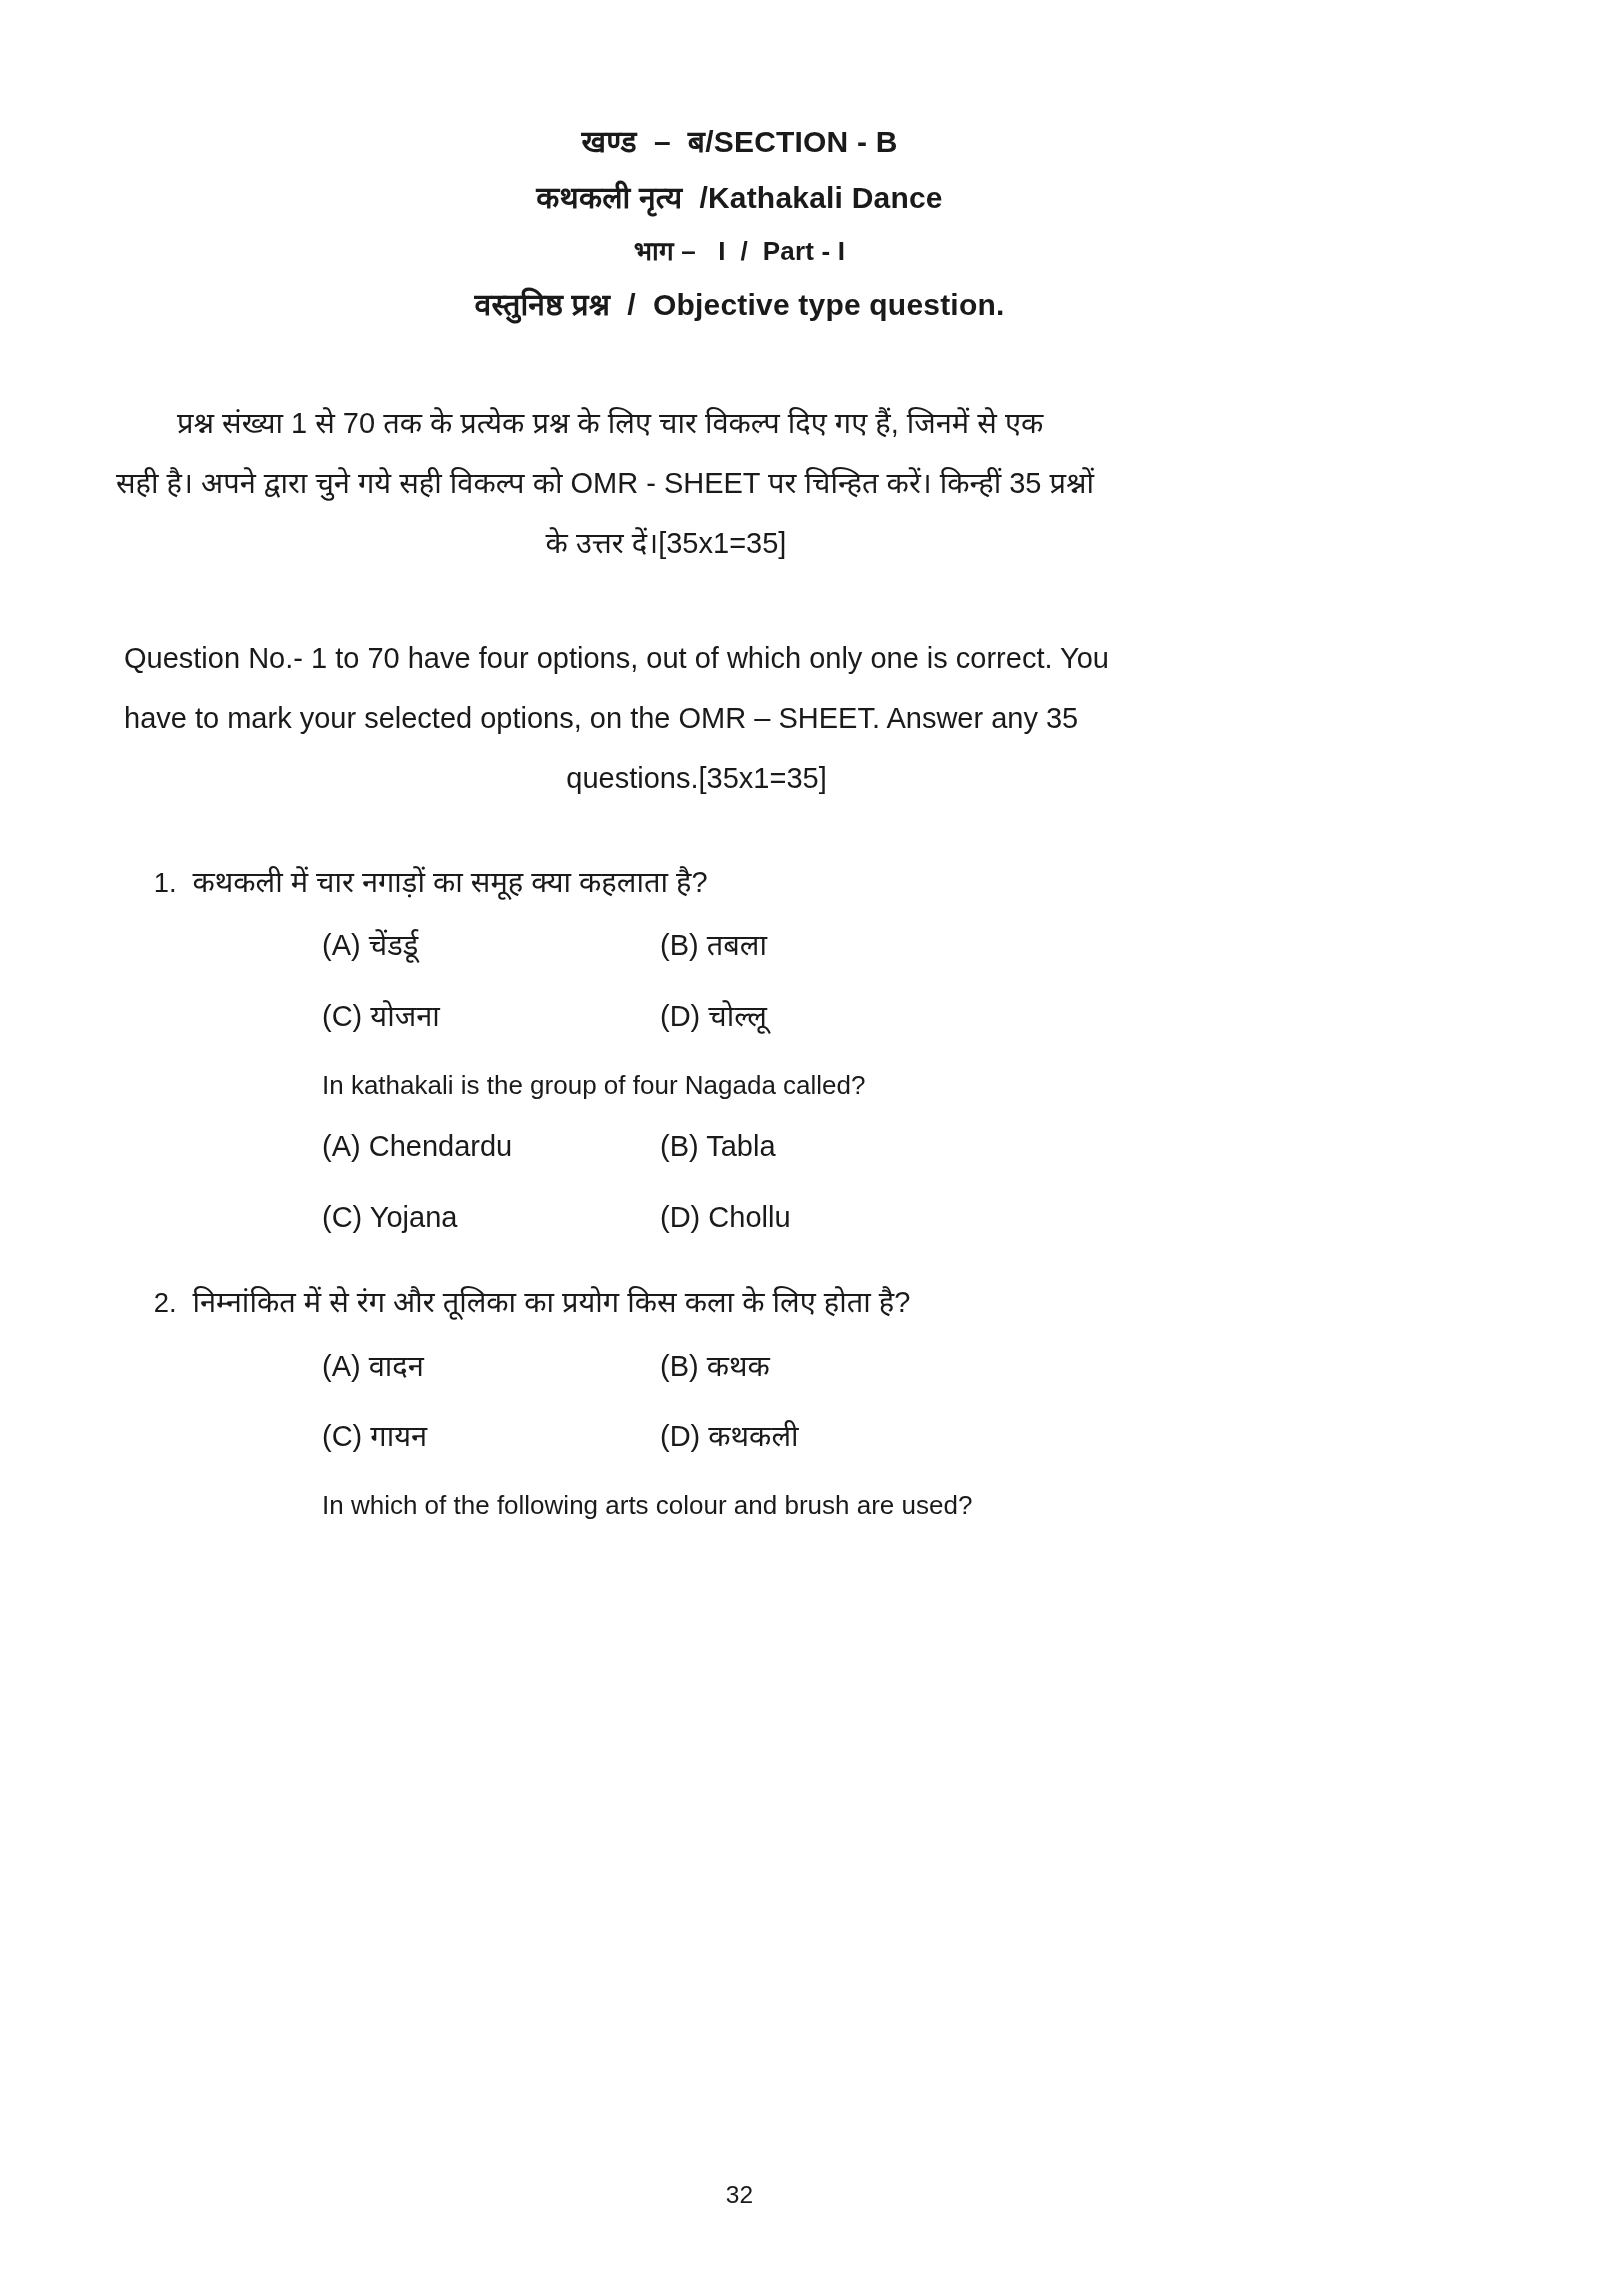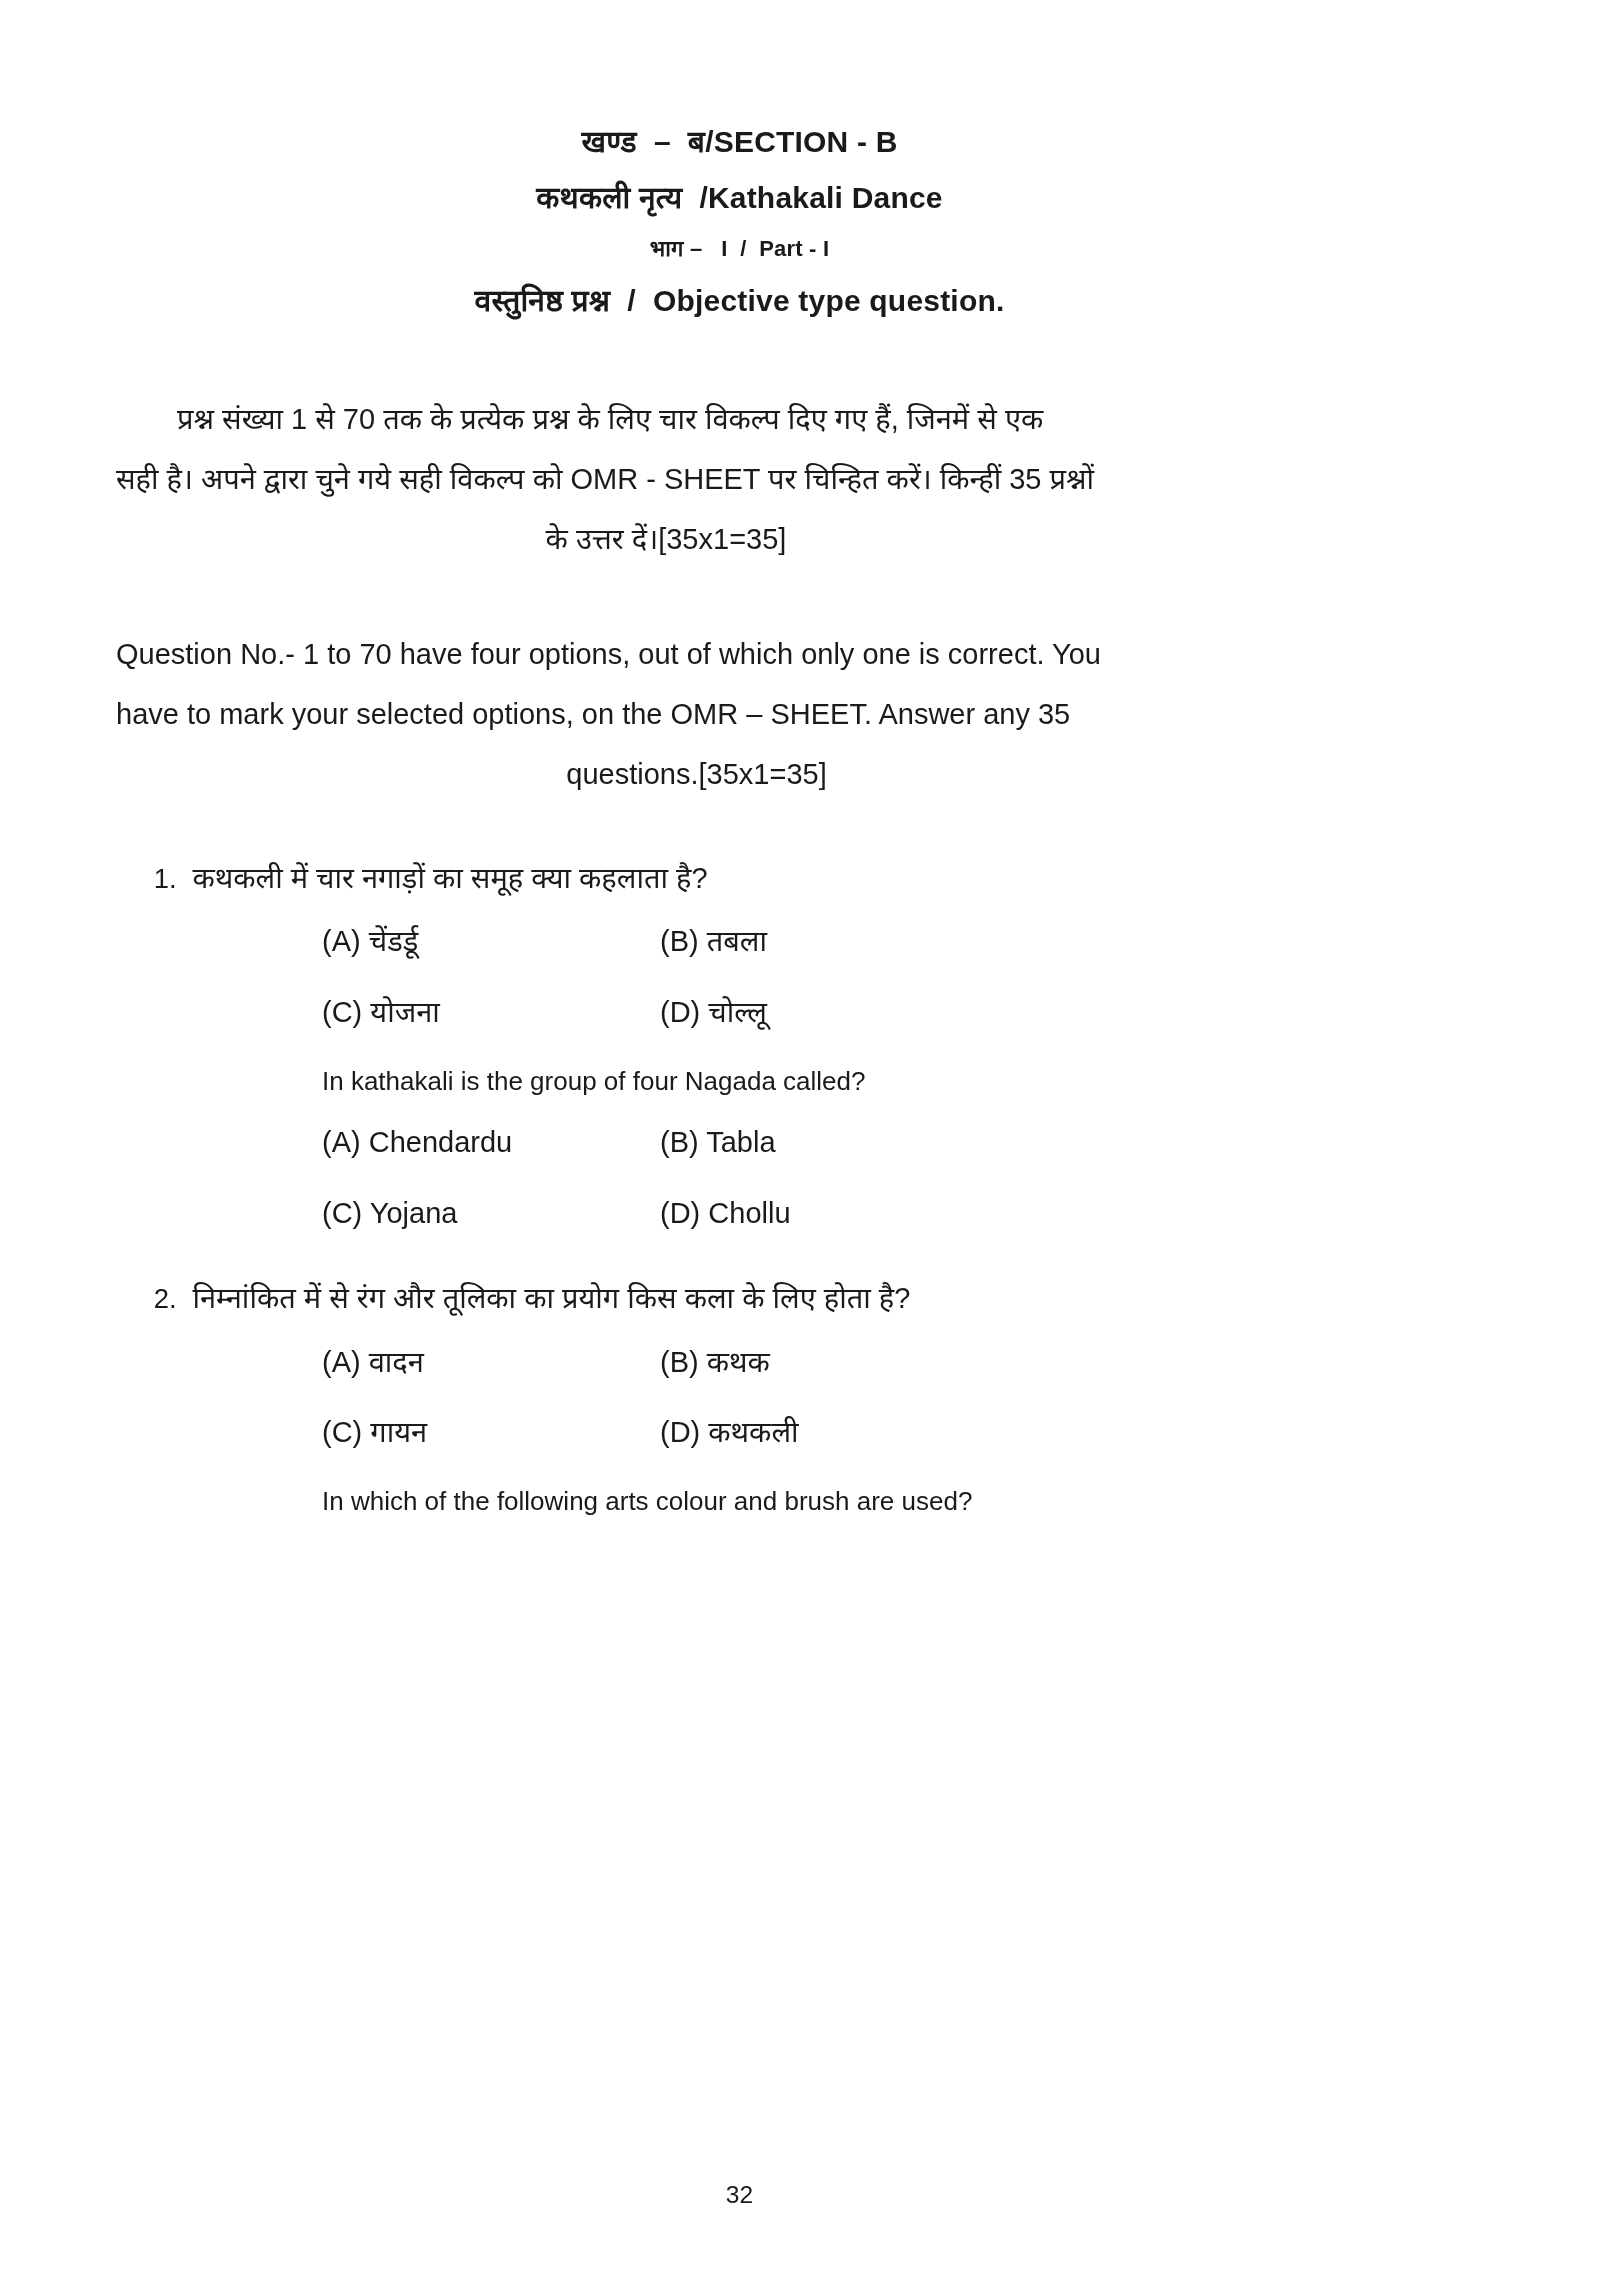--- a/index.html
+++ b/index.html
@@ -31,21 +31,21 @@
   .heading-line {
     font-weight: bold;
     font-size: 30px;
     line-height: 1.0;
     margin: 0 0 27.4px 0;
     letter-spacing: 0.2px;
     white-space: pre;
   }
   .heading-line.h1 { font-size: 30px; margin-bottom: 25.5px; }
   .heading-line.h2 { font-size: 30px; margin-bottom: 25.5px; text-align: center; }
-  .heading-line.h3 { font-size: 22px; margin-bottom: 25.5px; }
+  .heading-line.h3 { font-size: 26px; margin-bottom: 25.5px; }
   .heading-line.h4 { font-size: 30px; margin-bottom: 0; }
 
   
   .instructions {
     margin-top: 73px;
   }
   .para {
     font-size: 29px;
     line-height: 2.07;
     text-align: justify;
@@ -62,20 +62,21 @@
     font-size: 29px;
     line-height: 2.07;
   }
   .para-row .tail { white-space: nowrap; }
   .para-row .marks { white-space: nowrap; padding-right: 147px; }
   .para-row.eng .marks { padding-right: 86px; }
 
   .para.english {
     margin-top: 55px;
     line-height: 2.07;
+    margin-left: 8px;
   }
 
   
   .questions {
     margin-top: 55px;
   }
   .question-block { margin-bottom: 7.8px; }
   .q-row {
     display: flex;
     align-items: baseline;

